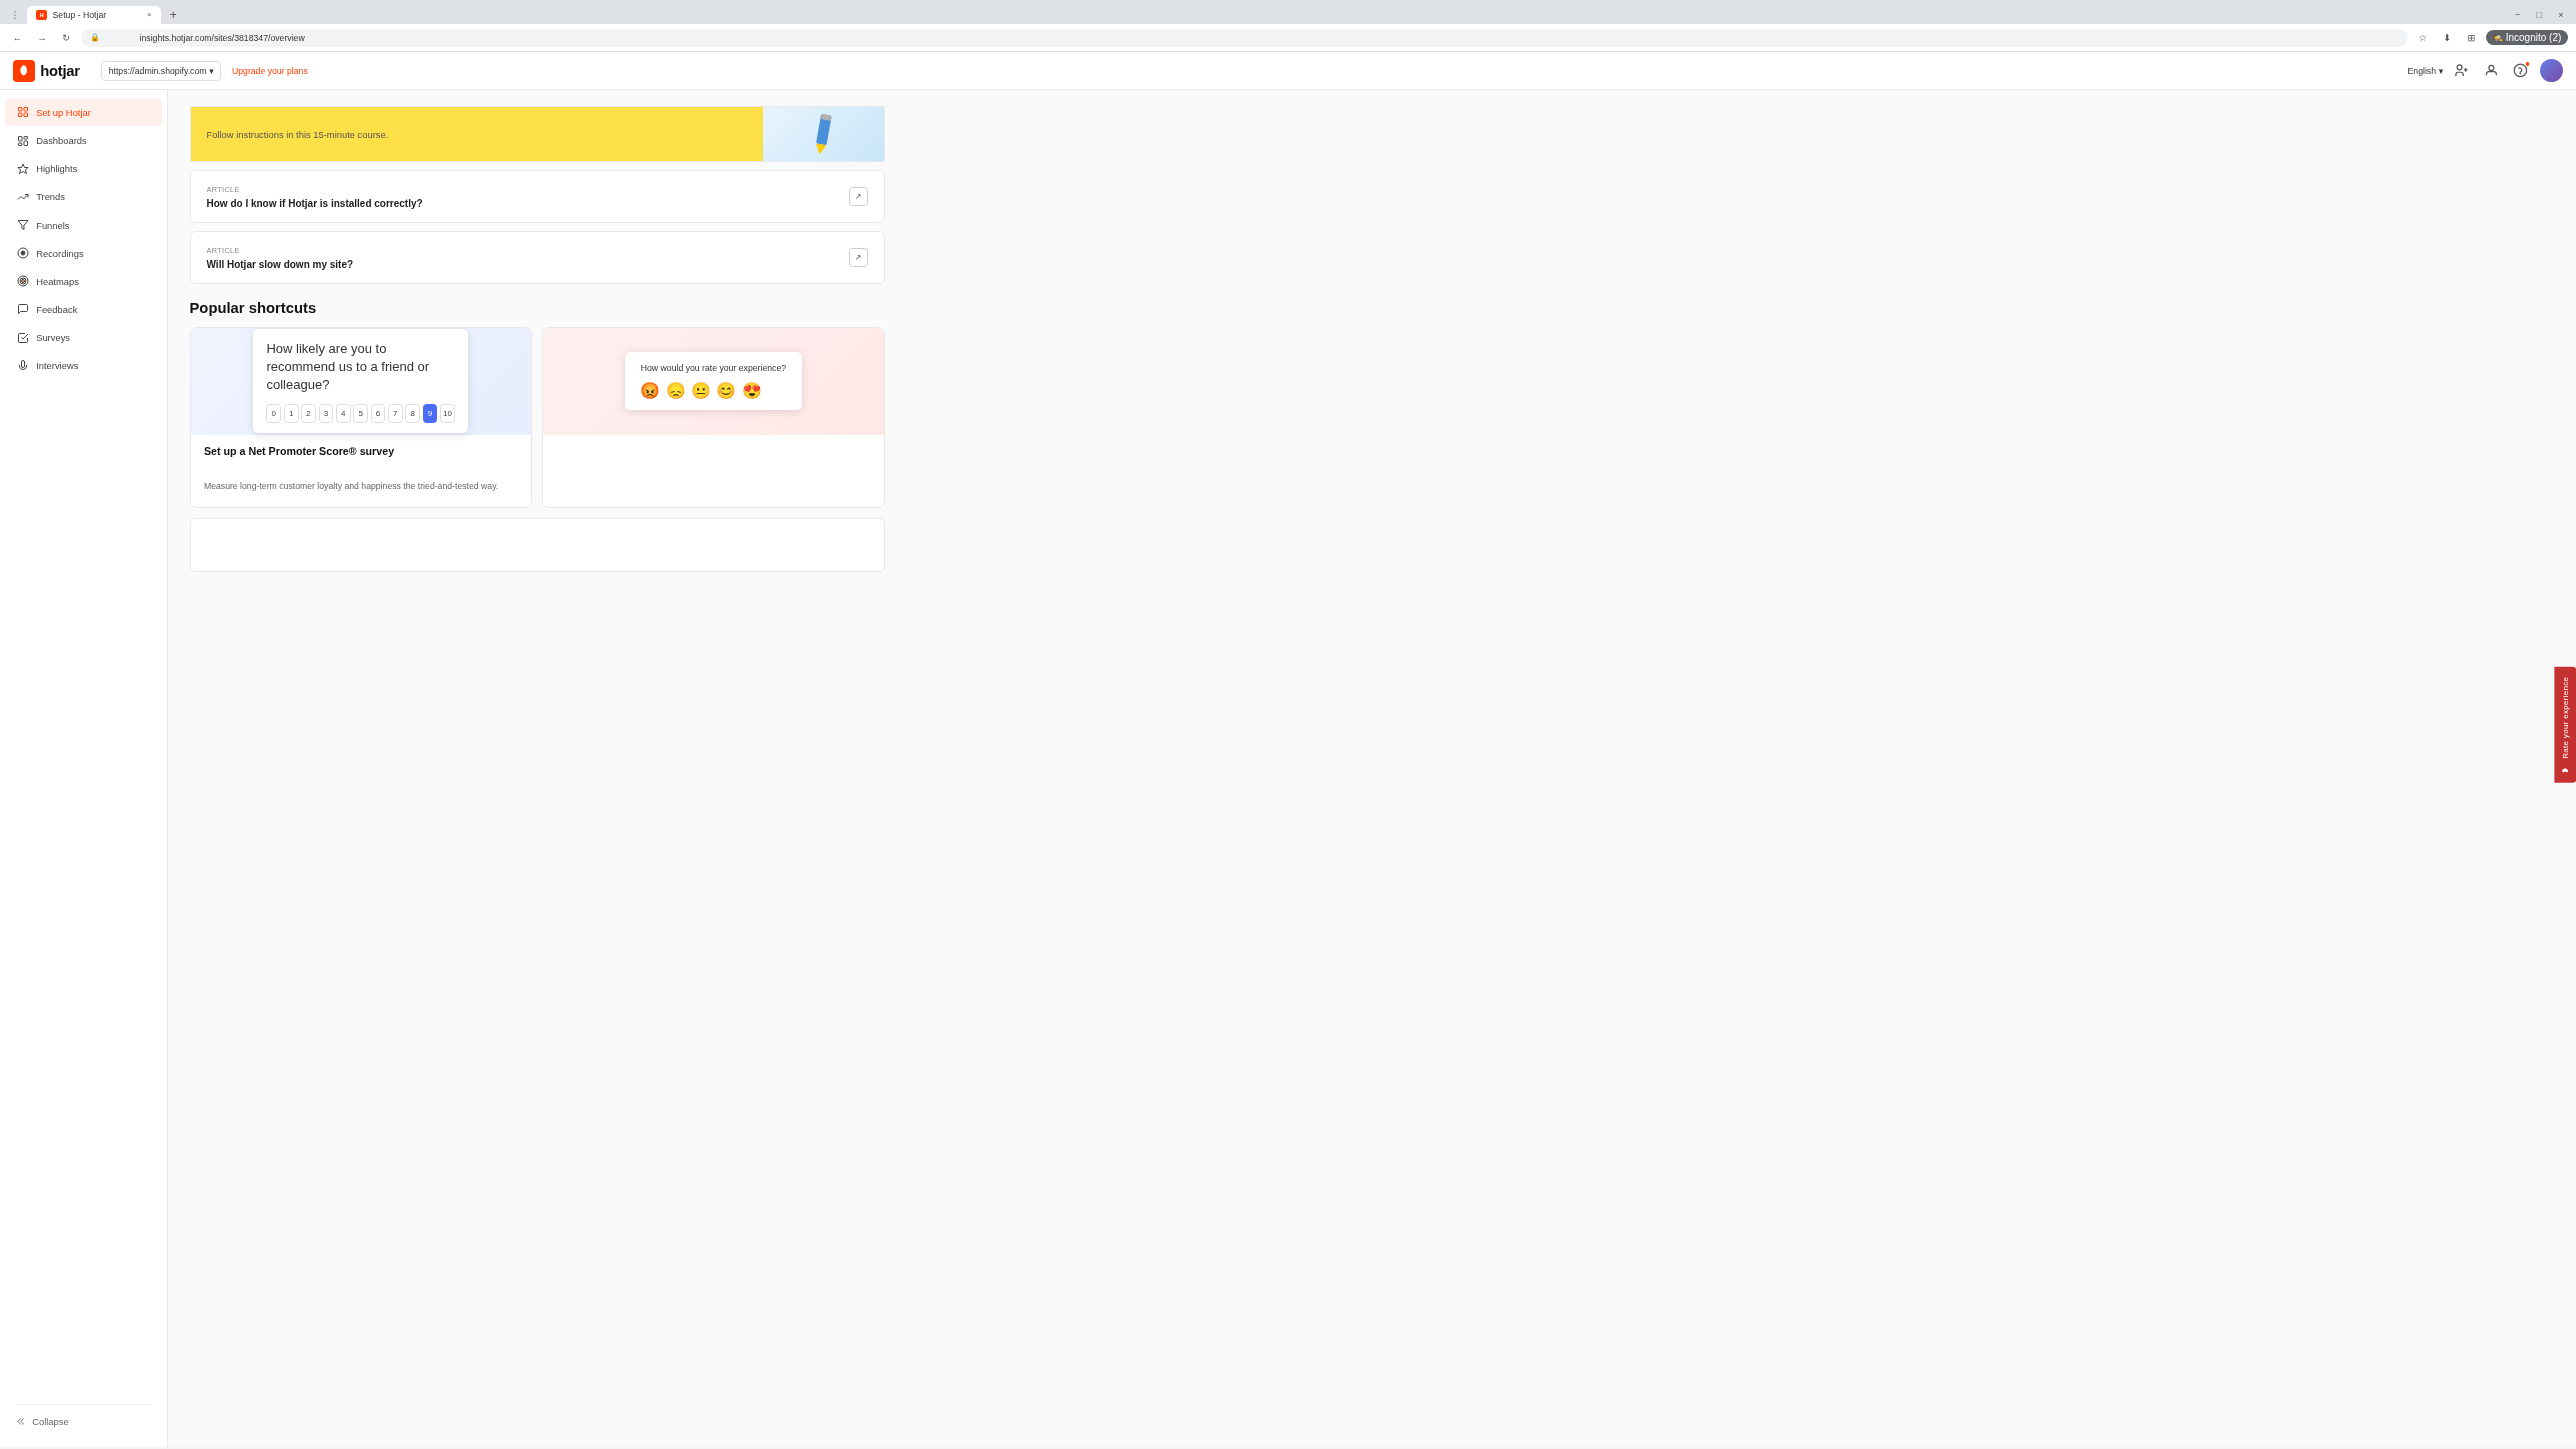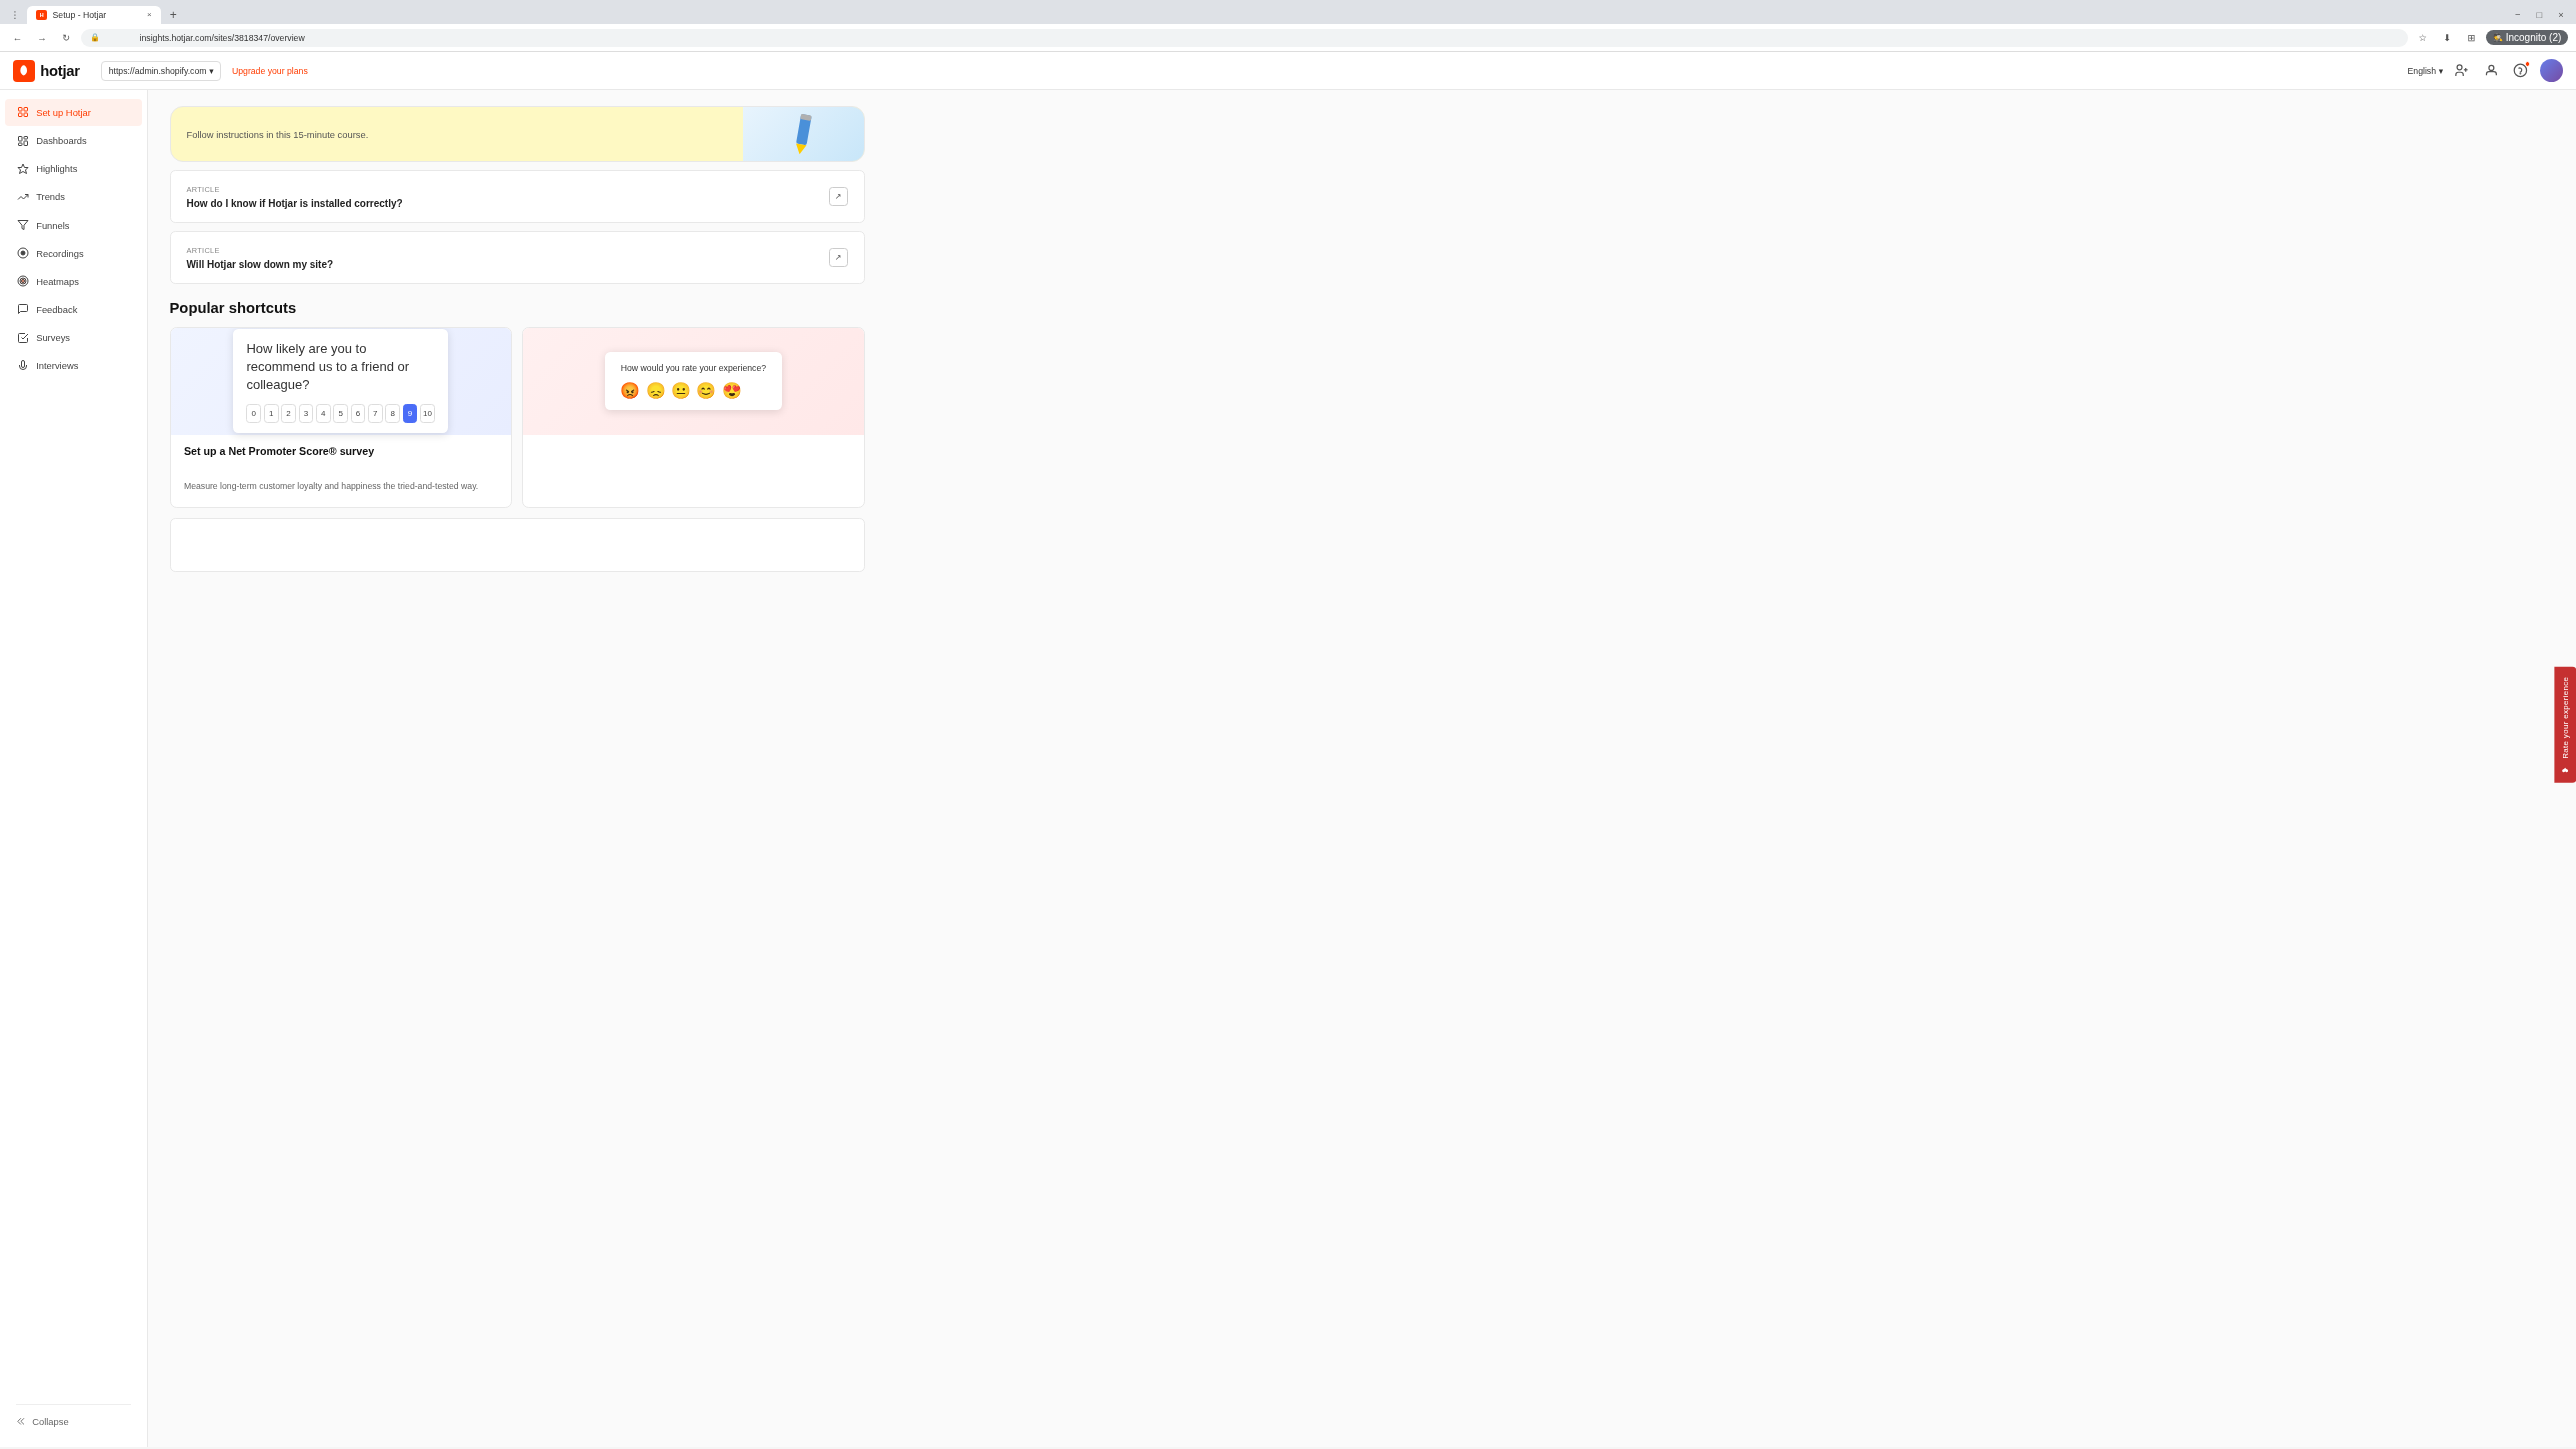--- a/index.html
+++ b/index.html
@@ -156,21 +156,21 @@
 
     
     .main-layout {
       display: flex;
       flex: 1;
       overflow: hidden;
     }
 
     
     .sidebar {
-      width: 148px;
+      width: 168px;
       background: white;
       border-right: 0.7px solid #e8e8e8;
       display: flex;
       flex-direction: column;
       padding: 8px 0;
       overflow-y: auto;
       flex-shrink: 0;
     }
     .sidebar-item {
       display: flex; align-items: center; gap: 6.7px;
@@ -239,23 +239,23 @@
     .article-link-icon {
       width: 19px; height: 19px;
       border: 1px solid #ccc;
       border-radius: 3.4px;
       display: flex; align-items: center; justify-content: center;
       color: #555; font-size: 8px; flex-shrink: 0;
     }
 
     
     .top-card {
-      background: #fef9c3;
+      background: #fde047;
       border: 0.7px solid #e8e8e8;
-      border-radius: 13px;
+      border-radius: 1px;
       margin-bottom: 8px;
       display: flex; align-items: center;
       overflow: hidden;
     }
     .top-card-text {
       flex: 1;
       padding: 13.4px 16px;
       font-size: 9.4px; color: #555;
     }
     .top-card-illustration {

